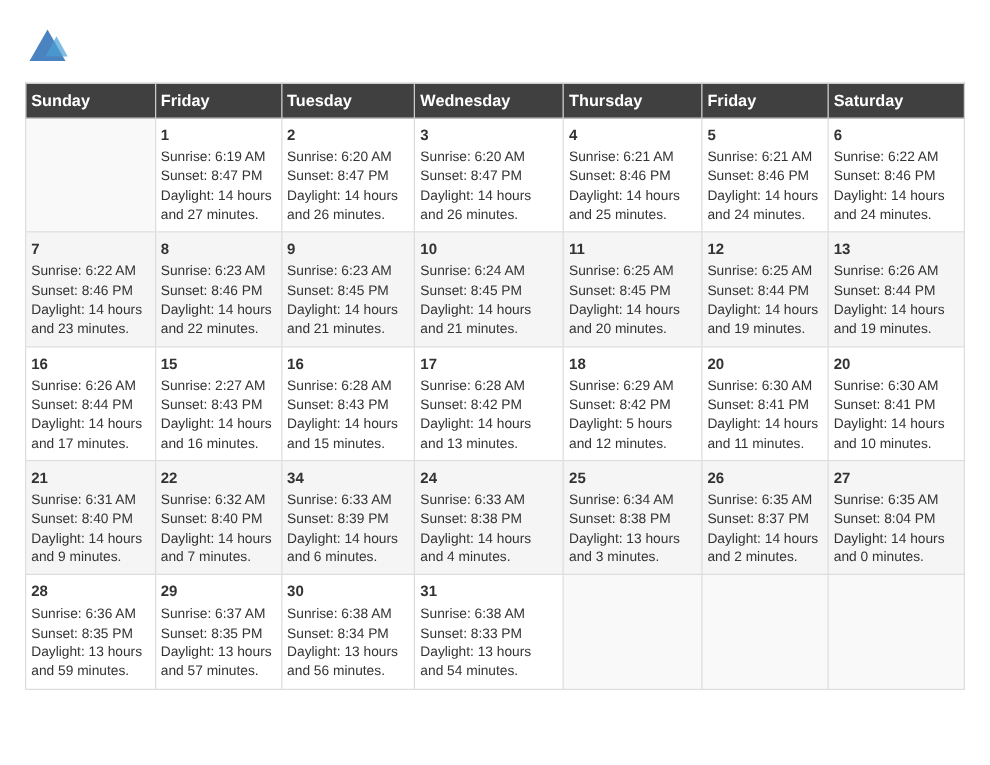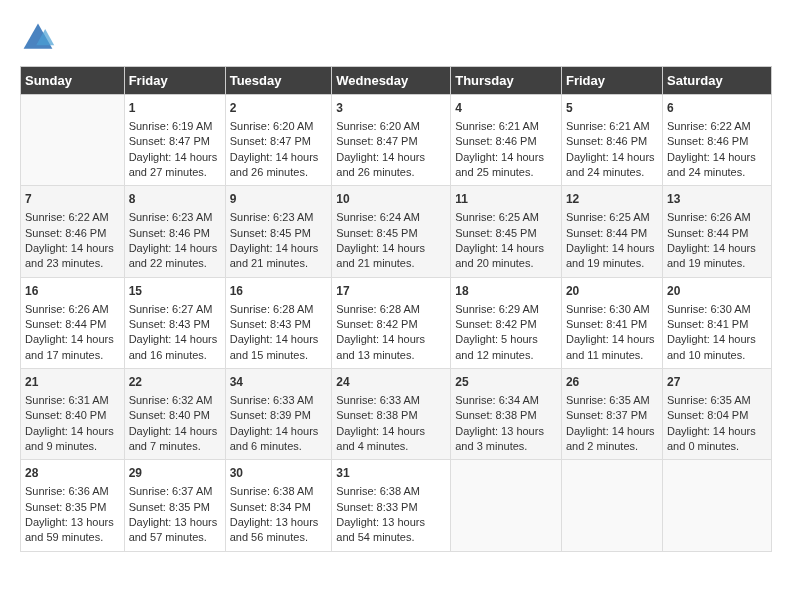--- a/index.html
+++ b/index.html
@@ -133,21 +133,21 @@
         <td><span class="day-num">7</span><span>Sunrise: 6:22 AM</span><br><span>Sunset: 8:46 PM</span><br><span>Daylight: 14 hours and 23 minutes.</span></td>
         <td><span class="day-num">8</span><span>Sunrise: 6:23 AM</span><br><span>Sunset: 8:46 PM</span><br><span>Daylight: 14 hours and 22 minutes.</span></td>
         <td><span class="day-num">9</span><span>Sunrise: 6:23 AM</span><br><span>Sunset: 8:45 PM</span><br><span>Daylight: 14 hours and 21 minutes.</span></td>
         <td><span class="day-num">10</span><span>Sunrise: 6:24 AM</span><br><span>Sunset: 8:45 PM</span><br><span>Daylight: 14 hours and 21 minutes.</span></td>
         <td><span class="day-num">11</span><span>Sunrise: 6:25 AM</span><br><span>Sunset: 8:45 PM</span><br><span>Daylight: 14 hours and 20 minutes.</span></td>
         <td><span class="day-num">12</span><span>Sunrise: 6:25 AM</span><br><span>Sunset: 8:44 PM</span><br><span>Daylight: 14 hours and 19 minutes.</span></td>
         <td><span class="day-num">13</span><span>Sunrise: 6:26 AM</span><br><span>Sunset: 8:44 PM</span><br><span>Daylight: 14 hours and 19 minutes.</span></td>
       </tr>
       <tr>
         <td><span class="day-num">16</span><span>Sunrise: 6:26 AM</span><br><span>Sunset: 8:44 PM</span><br><span>Daylight: 14 hours and 17 minutes.</span></td>
-        <td><span class="day-num">15</span><span>Sunrise: 6:27 AM</span><br><span>Sunset: 8:43 PM</span><br><span>Daylight: 14 hours and 16 minutes.</span></td>
+        <td><span class="day-num">15</span><span>Sunrise: 2:27 AM</span><br><span>Sunset: 8:43 PM</span><br><span>Daylight: 14 hours and 16 minutes.</span></td>
         <td><span class="day-num">16</span><span>Sunrise: 6:28 AM</span><br><span>Sunset: 8:43 PM</span><br><span>Daylight: 14 hours and 15 minutes.</span></td>
         <td><span class="day-num">17</span><span>Sunrise: 6:28 AM</span><br><span>Sunset: 8:42 PM</span><br><span>Daylight: 14 hours and 13 minutes.</span></td>
         <td><span class="day-num">18</span><span>Sunrise: 6:29 AM</span><br><span>Sunset: 8:42 PM</span><br><span>Daylight: 5 hours and 12 minutes.</span></td>
         <td><span class="day-num">20</span><span>Sunrise: 6:30 AM</span><br><span>Sunset: 8:41 PM</span><br><span>Daylight: 14 hours and 11 minutes.</span></td>
         <td><span class="day-num">20</span><span>Sunrise: 6:30 AM</span><br><span>Sunset: 8:41 PM</span><br><span>Daylight: 14 hours and 10 minutes.</span></td>
       </tr>
       <tr>
         <td><span class="day-num">21</span><span>Sunrise: 6:31 AM</span><br><span>Sunset: 8:40 PM</span><br><span>Daylight: 14 hours and 9 minutes.</span></td>
         <td><span class="day-num">22</span><span>Sunrise: 6:32 AM</span><br><span>Sunset: 8:40 PM</span><br><span>Daylight: 14 hours and 7 minutes.</span></td>
         <td><span class="day-num">34</span><span>Sunrise: 6:33 AM</span><br><span>Sunset: 8:39 PM</span><br><span>Daylight: 14 hours and 6 minutes.</span></td>

